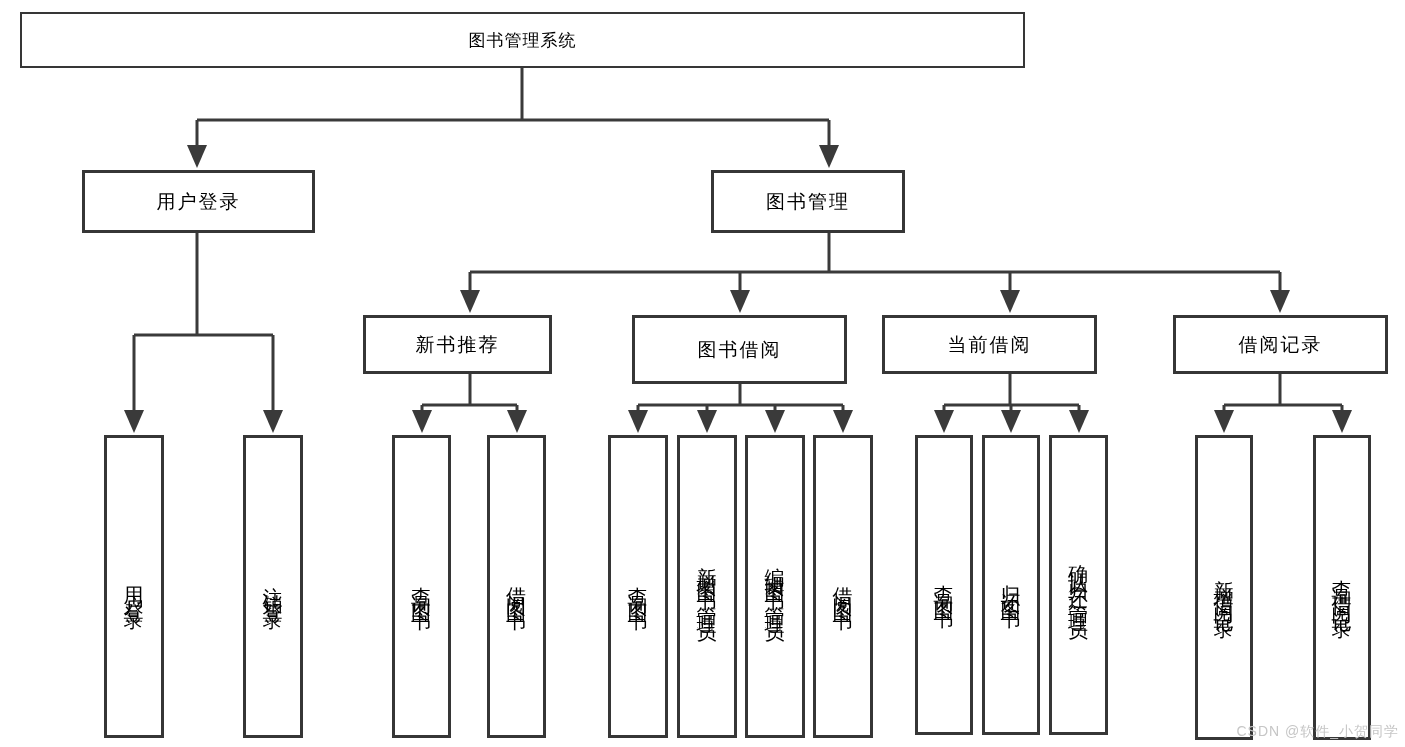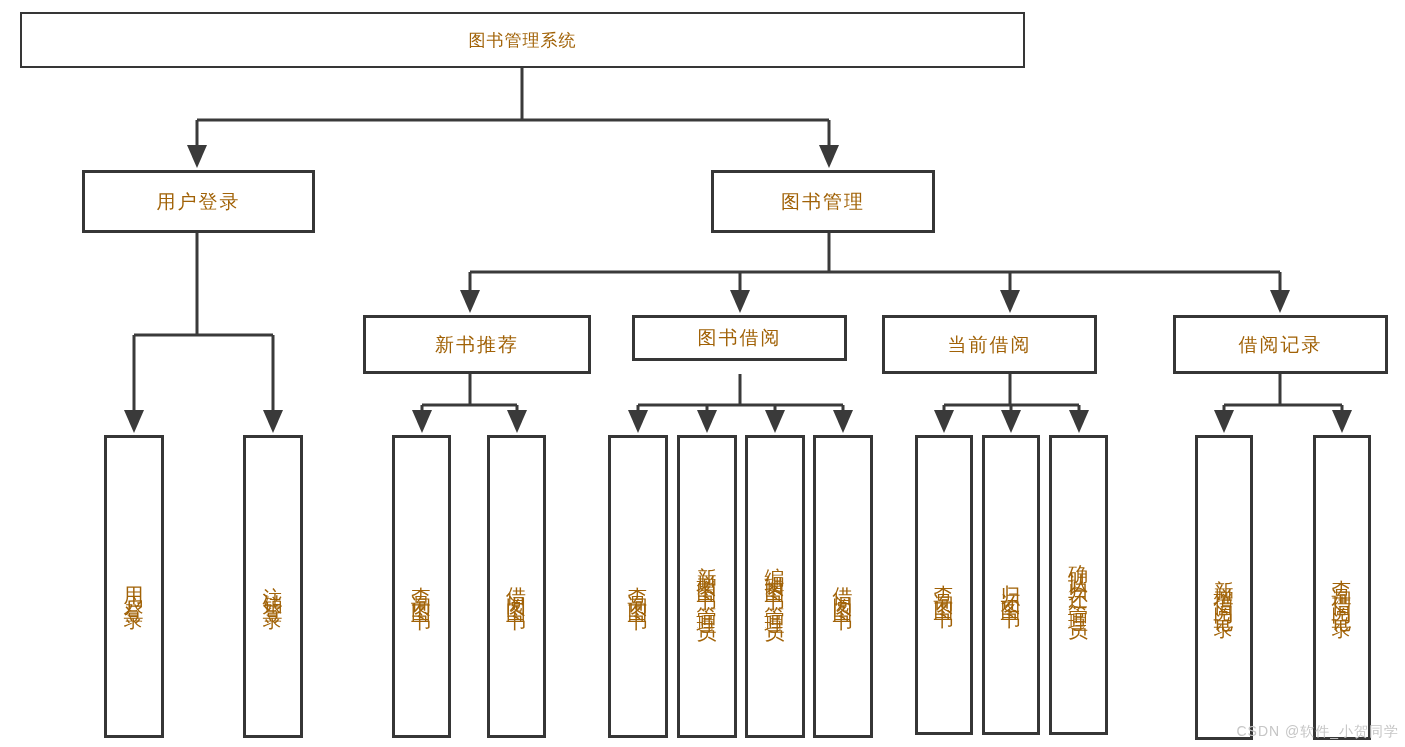--- a/index.html
+++ b/index.html
@@ -31,21 +31,21 @@
     stroke: none;
   }
   .box {
     position: absolute;
     box-sizing: border-box;
     background: #ffffff;
     border: 3px solid #363636;
     display: flex;
     align-items: center;
     justify-content: center;
-    color: #a16207;
+    color: #000000;
   }
   .box.root {
     border-width: 2px;
     font-size: 17px;
     letter-spacing: 1px;
   }
   .box.branch {
     font-size: 19px;
     letter-spacing: 2px;
   }
@@ -110,28 +110,28 @@
     <polygon class="arrowhead" points="1332,410 1352,410 1342,433"></polygon>
   </svg>
 
   <div class="box root" style="left:20px;top:12px;width:1005px;height:56px">
     <span>图书管理系统</span>
   </div>
 
   <div class="box branch" style="left:82px;top:170px;width:233px;height:63px">
     <span>用户登录</span>
   </div>
-  <div class="box branch" style="left:711px;top:170px;width:224px;height:63px">
+  <div class="box branch" style="left:711px;top:170px;width:194px;height:63px">
     <span>图书管理</span>
   </div>
 
-  <div class="box branch" style="left:363px;top:315px;width:228px;height:59px">
+  <div class="box branch" style="left:363px;top:315px;width:189px;height:59px">
     <span>新书推荐</span>
   </div>
-  <div class="box branch" style="left:632px;top:315px;width:215px;height:46px">
+  <div class="box branch" style="left:632px;top:315px;width:215px;height:69px">
     <span>图书借阅</span>
   </div>
   <div class="box branch" style="left:882px;top:315px;width:215px;height:59px">
     <span>当前借阅</span>
   </div>
   <div class="box branch" style="left:1173px;top:315px;width:215px;height:59px">
     <span>借阅记录</span>
   </div>
 
   <div class="box leaf" style="left:104px;top:435px;width:60px;height:303px">

